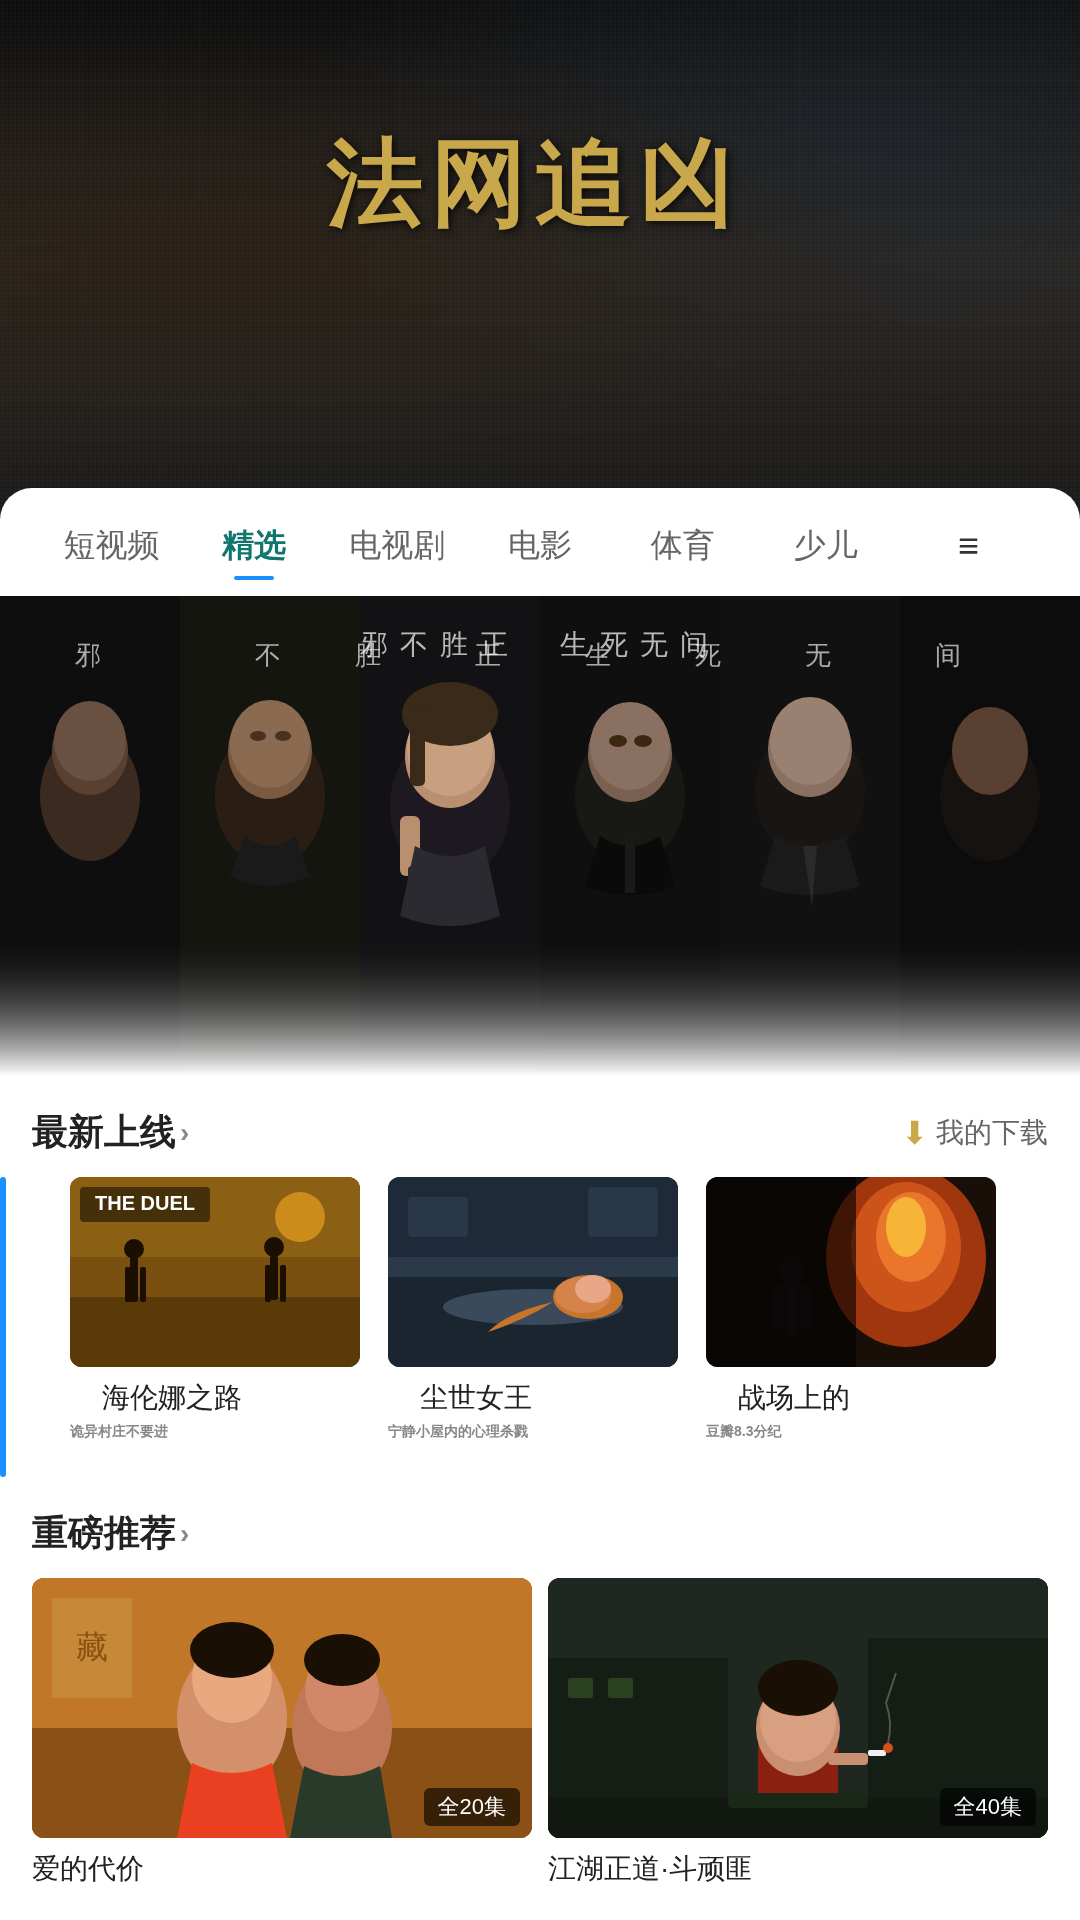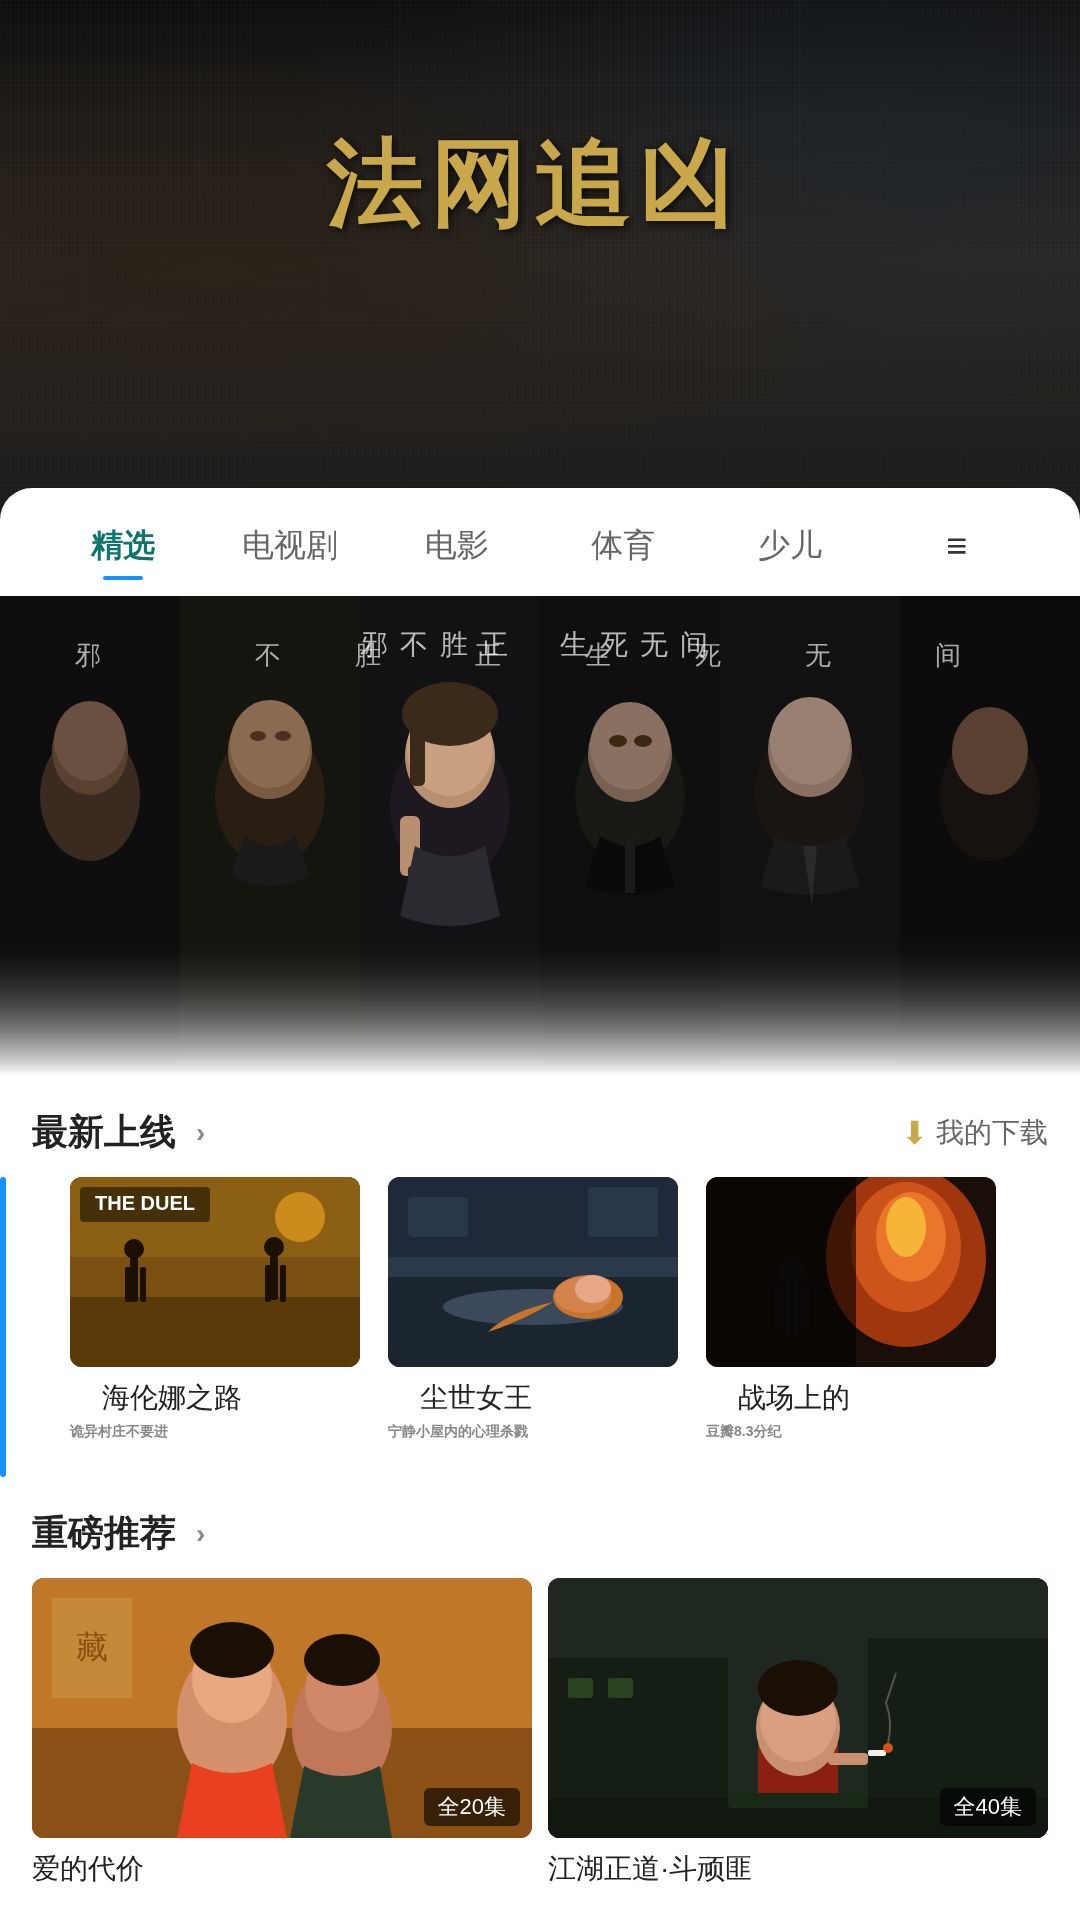--- a/index.html
+++ b/index.html
@@ -129,21 +129,21 @@
       justify-content: space-between;
       align-items: center;
       padding: 32px 32px 20px;
     }
     .section-title {
       font-size: 36px;
       font-weight: bold;
       color: #222;
       display: flex;
       align-items: center;
-      gap: 16px;
+      gap: 0;
     }
     .section-title .arrow {
       font-size: 28px;
       color: #888;
       margin-left: 4px;
     }
     .download-btn {
       display: flex;
       align-items: center;
       gap: 8px;
@@ -289,20 +289,21 @@
     <line x1="200" y1="0" x2="200" y2="200" stroke="#444" stroke-width="1"></line>
     <line x1="400" y1="0" x2="400" y2="200" stroke="#444" stroke-width="1"></line>
     <line x1="600" y1="0" x2="600" y2="200" stroke="#444" stroke-width="1"></line>
     <line x1="800" y1="0" x2="800" y2="200" stroke="#444" stroke-width="1"></line>
   </svg>
   <h1 class="hero-title">法网追凶</h1>
 </div>
 
 <div class="nav-panel">
   <div class="nav-tabs">
+    <div class="nav-tab">短视频</div>
     <div class="nav-tab active">精选</div>
     <div class="nav-tab">电视剧</div>
     <div class="nav-tab">电影</div>
     <div class="nav-tab">体育</div>
     <div class="nav-tab">少儿</div>
     <div class="nav-tab menu-icon">≡</div>
   </div>
 </div>
 
 <div class="banner-area">

